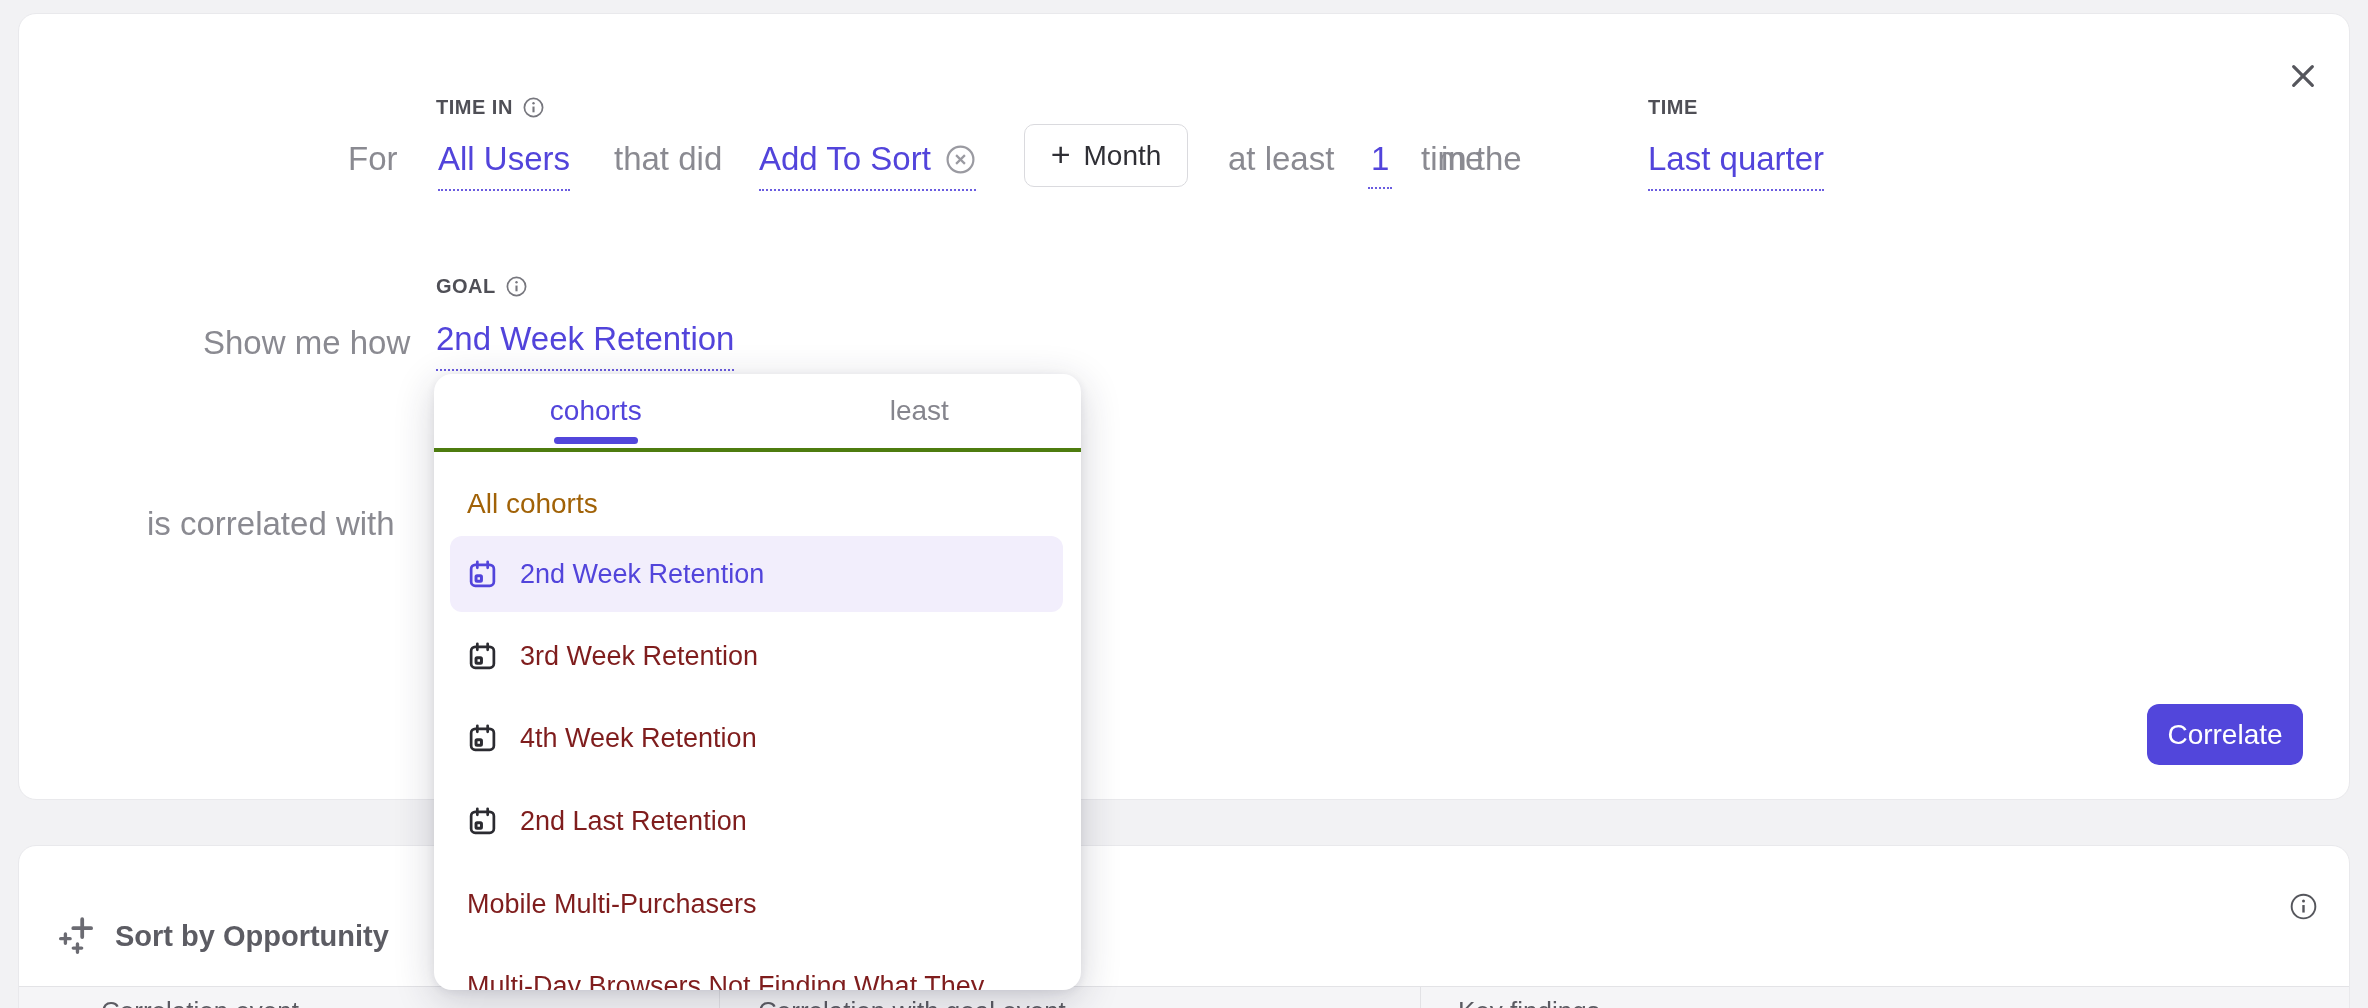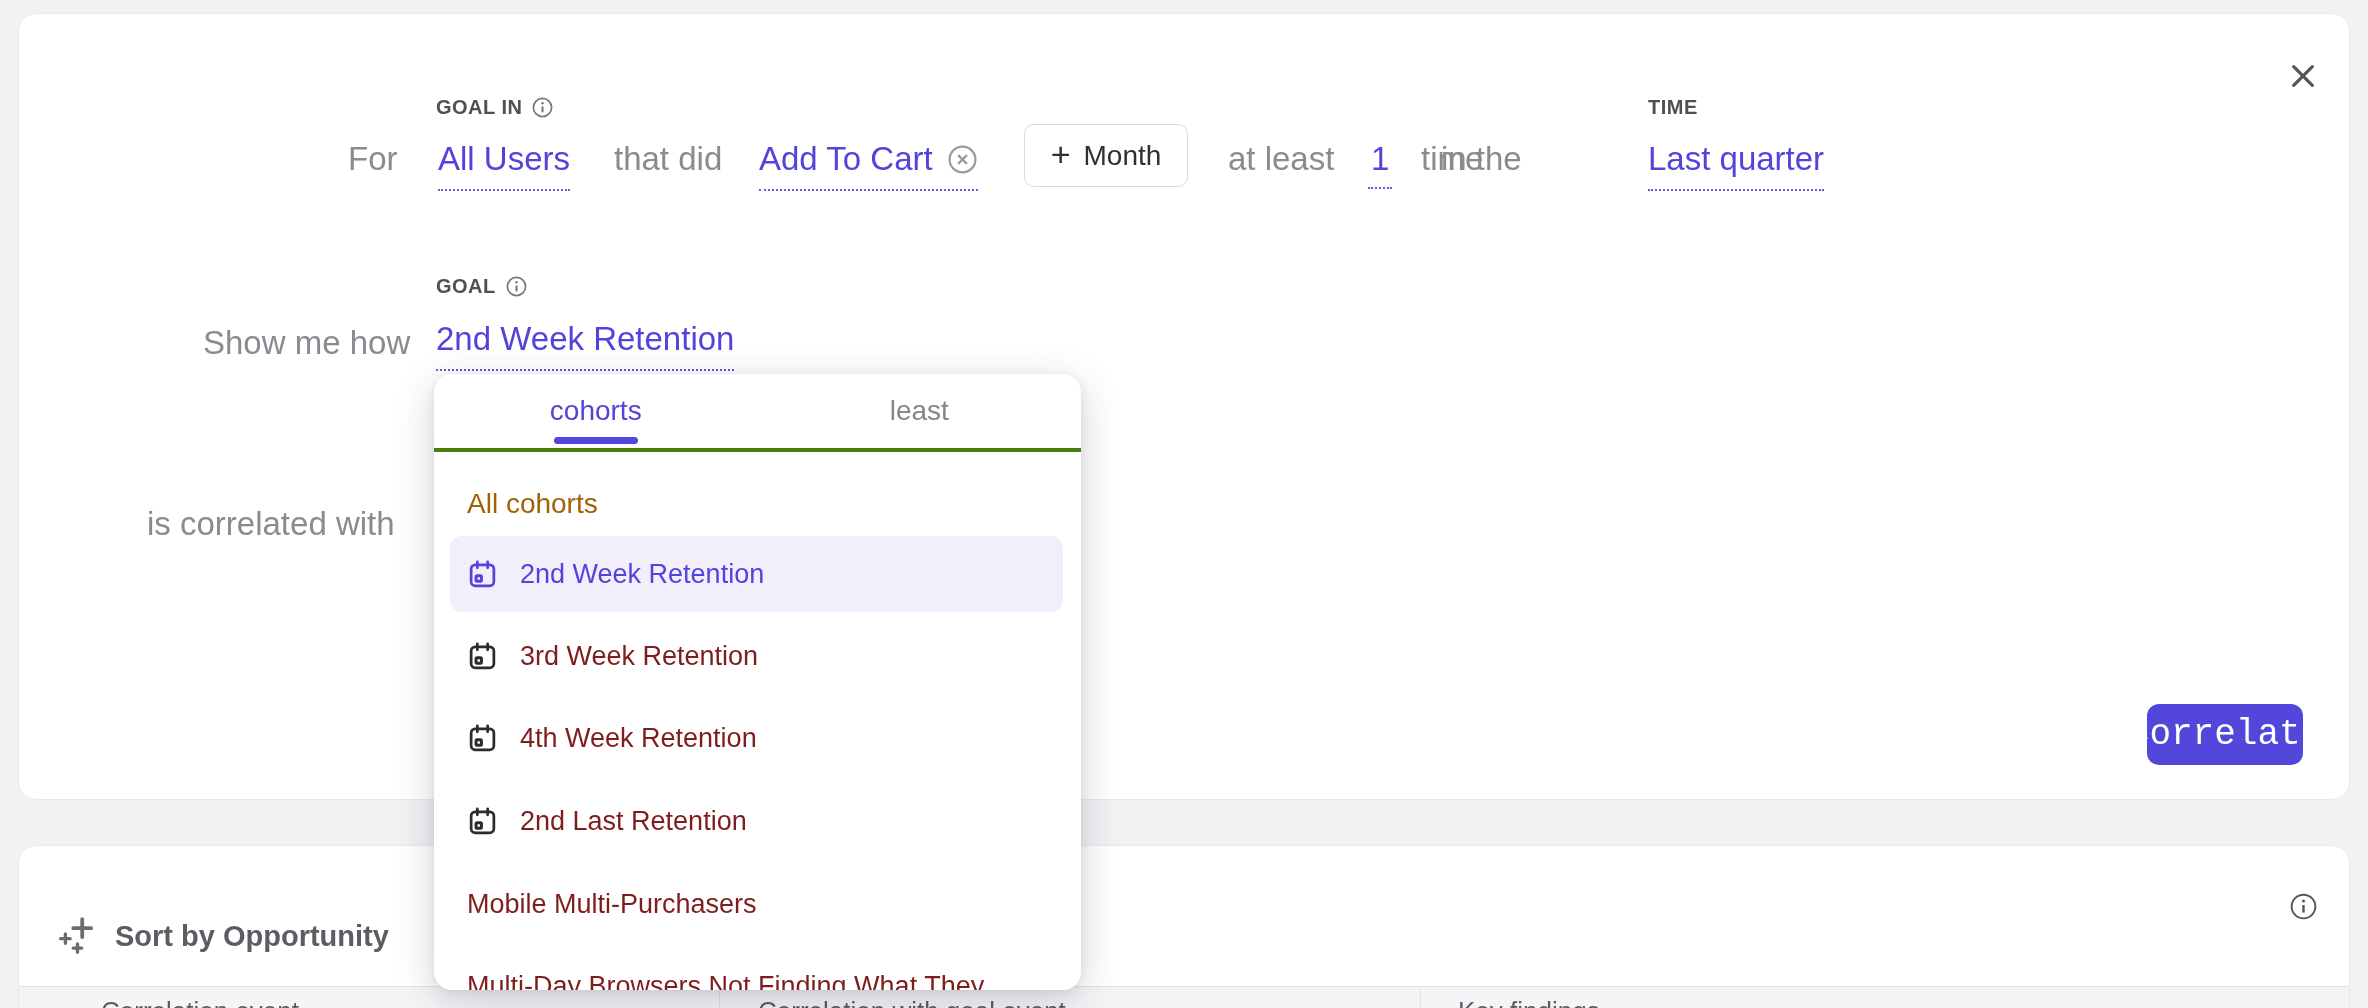--- a/index.html
+++ b/index.html
@@ -37,24 +37,23 @@
     border:1.5px solid #dadade; border-radius:10px; background:#fff;
     font-size:28px; color:#2f2f35; cursor:pointer;
   }
   #filter-button .plus { font-size:34px; font-weight:300; color:#2f2f35; line-height:1; margin-top:-3px; }
 
   #close-button { position:absolute; left:2262px; top:40px; width:44px; height:44px;
     display:flex; align-items:center; justify-content:center; cursor:pointer; }
 
   #correlate-button {
     position:absolute; left:2128px; top:690px; width:156px; height:61px;
-    background:#5246db; color:#ffffff; font-size:36px; font-weight:500;
+    background:#5246db; color:#ffffff; font-size:28px; font-weight:500;
     border:none; border-radius:12px; display:flex; align-items:center; justify-content:center;
     cursor:pointer;
-    font-family:Liberation Mono, monospace;
   }
 
   
   #cohort-dropdown {
     position:absolute; left:434px; top:374px; width:647px; height:616px;
     background:#fff; border-radius:18px;
     box-shadow:0 10px 40px rgba(35,35,60,.20), 0 2px 8px rgba(35,35,60,.08);
     z-index:10; overflow:hidden;
   }
   .dd-tabs { position:relative; height:78px; display:flex; border-bottom:4px solid #4d7c0f; }
@@ -82,42 +81,42 @@
   }
   .col-header { position:absolute; top:9px; font-size:26px; color:#5b5b62; white-space:nowrap; }
   .col-divider { position:absolute; top:0; width:1px; height:80px; background:#e2e2e5; }
 </style>
 </head>
 <body>
 
 <div class="card" id="builder-card">
 
   <div class="small-label" style="left:417px; top:82px;">
-    <span>GOAL IN</span>
+    <span>TIME IN</span>
     <span class="info-i">
       <svg width="23" height="23" viewBox="0 0 24 24" fill="none" stroke="#77777e" stroke-width="1.8">
         <circle cx="12" cy="12" r="9.5"></circle>
           <line x1="12" y1="11" x2="12" y2="17" stroke-width="2.2"></line>
           <circle cx="12" cy="7.6" r="1.25" fill="#77777e" stroke="none"></circle>
       </svg>
     </span>
   </div>
 
   <div class="small-label" style="left:1629px; top:82px;">
     <span>TIME</span>
   </div>
 
   <span class="piece gray" style="left:329px; top:124px;">For</span>
 
   <span class="piece accent dotted" style="left:419px; top:124px;">All Users</span>
 
   <span class="piece gray" style="left:595px; top:124px;">that did</span>
 
   <span class="piece dotted" style="left:740px; top:124px; display:inline-flex; align-items:center; gap:14px;">
-    <span class="accent">Add To Cart</span>
+    <span class="accent">Add To Sort</span>
     <span style="display:inline-flex;">
       <svg width="31" height="31" viewBox="0 0 24 24" fill="none" stroke="#9a9aa1" stroke-width="1.7">
         <circle cx="12" cy="12" r="10"></circle>
           <line x1="8.6" y1="8.6" x2="15.4" y2="15.4"></line>
           <line x1="15.4" y1="8.6" x2="8.6" y2="15.4"></line>
       </svg>
     </span>
   </span>
 
   <button id="filter-button">

